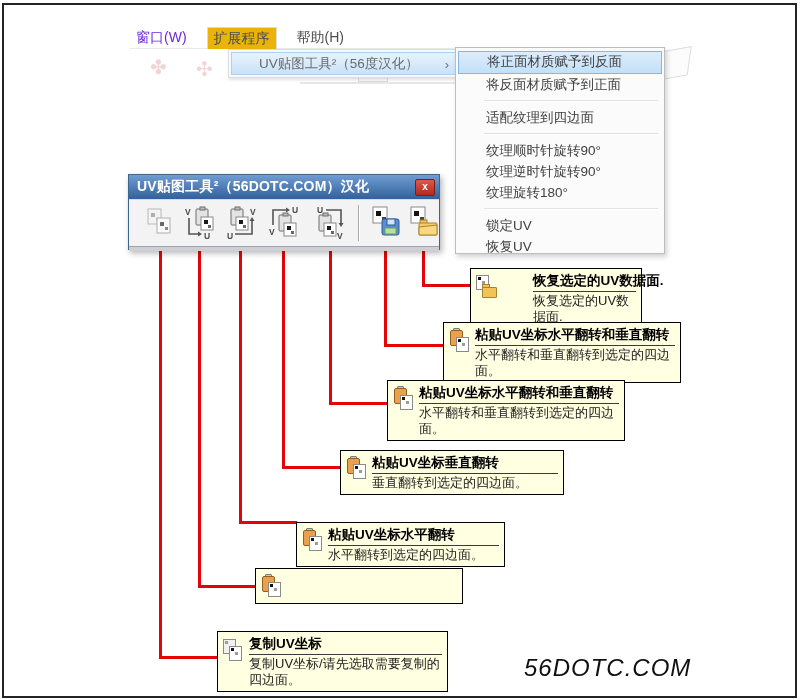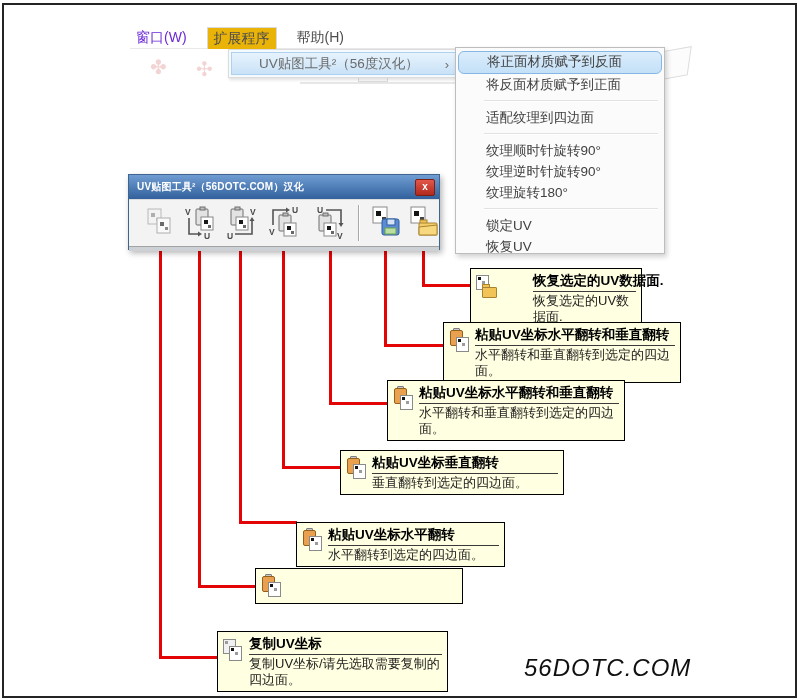--- a/index.html
+++ b/index.html
@@ -21,27 +21,27 @@
   .menubar-underline{position:absolute;left:130px;top:48px;width:330px;height:1px;background:#e9e9e9;z-index:2;}
 
   
   .dropdown{position:absolute;left:228px;top:49px;width:229px;height:27px;background:#f5faff;border:1px solid #dcdcdc;border-right:none;box-shadow:1px 2px 3px rgba(0,0,0,.12);z-index:10;}
   .dd-item{position:absolute;left:2px;right:0;top:2px;bottom:2px;background:linear-gradient(#e7f3fd,#c9e2f7);border:1px solid #aed1ef;display:flex;align-items:center;color:#6b6b6b;font-size:13.5px;padding-left:27px;box-sizing:border-box;}
   .dd-arrow{position:absolute;right:8px;top:4px;color:#707070;font-size:13px;}
 
   
   .submenu{position:absolute;left:455px;top:47px;width:210px;height:207px;background:#fbfbfb;border:1px solid #bdbdbd;box-shadow:2px 3px 5px rgba(0,0,0,.18);z-index:11;box-sizing:border-box;padding-top:3px;}
   .smi{height:21px;line-height:21px;font-size:13.5px;color:#3f3f3f;padding-left:28px;margin:0 2px;}
-  .smi.sel{background:linear-gradient(#dcedfb,#c3e0f8);border:1px solid #84b7e4;border-radius:6px;line-height:19px;}
+  .smi.sel{background:linear-gradient(#dcedfb,#c3e0f8);border:1px solid #84b7e4;border-radius:0;line-height:19px;}
   .smsep{height:1px;background:#e2e2e2;margin:5px 6px 5px 28px;border-bottom:1px solid #fff;}
 
   
   .toolwin{position:absolute;left:128px;top:174px;width:312px;height:76px;border:1px solid #3f648d;box-shadow:2px 3px 6px rgba(0,0,0,.3);z-index:12;box-sizing:border-box;background:#f2f2f2;}
   .twtitle{height:24px;background:linear-gradient(#6f9cd2,#31609c);display:flex;align-items:center;padding:0 4px 0 8px;}
-  .twtitle .ttxt{color:#fff;font-weight:bold;font-size:10px;flex:1;white-space:nowrap;letter-spacing:.2px;}
+  .twtitle .ttxt{color:#fff;font-weight:bold;font-size:14px;flex:1;white-space:nowrap;letter-spacing:.2px;}
   .twclose{width:18px;height:15px;background:linear-gradient(#e2574a,#b02a1d);border:1px solid #7e1d12;border-radius:2px;color:#fff;font-size:10px;font-weight:bold;line-height:13px;text-align:center;cursor:default;}
   .twbody{position:relative;height:46px;background:#f3f3f3;border-top:1px solid #dcdcdc;}
   .twstrip{height:4px;background:#cdd1d6;border-top:1px solid #a3a3a3;}
   .tbtn{position:absolute;top:3px;width:36px;height:40px;}
   .tsep{position:absolute;left:229px;top:5px;width:1px;height:36px;background:#a8a8a8;border-right:1px solid #fff;}
   .tbtn svg text{font-size:8.5px;font-weight:bold;fill:#4a4a4a;font-family:"Liberation Sans",sans-serif;}
 
   
   .rl{position:absolute;background:#e30505;z-index:5;}
 

